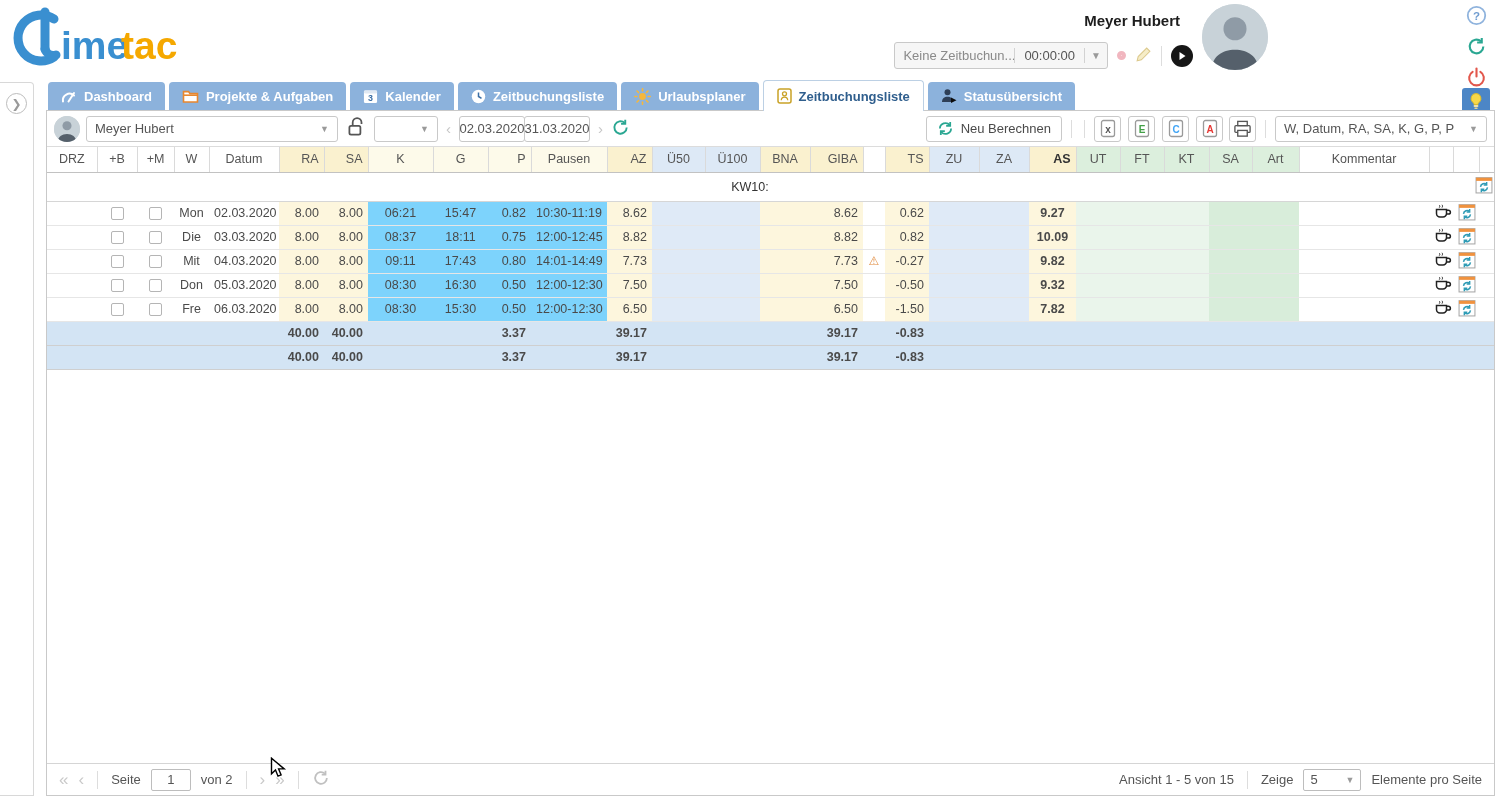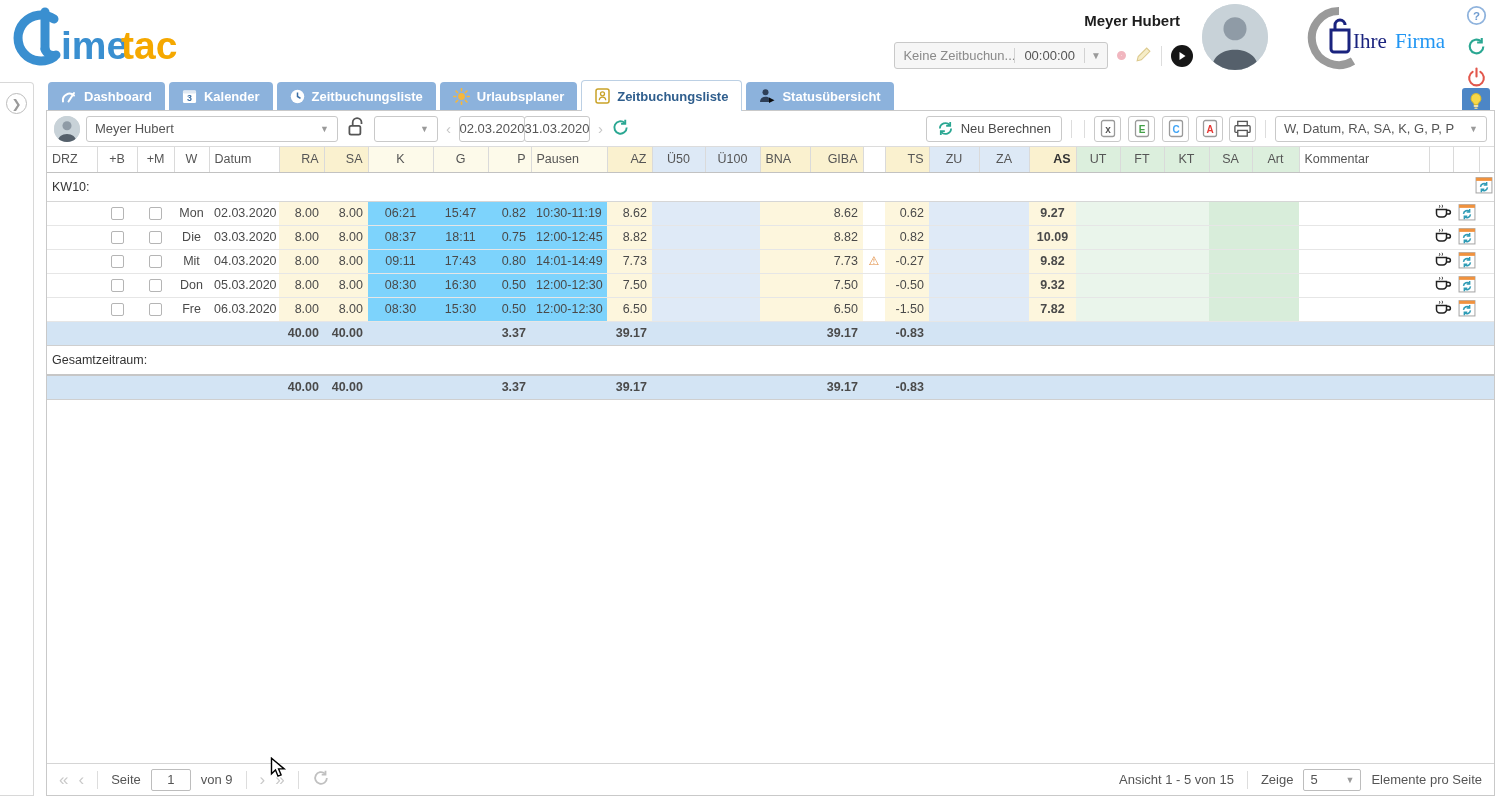--- a/index.html
+++ b/index.html
@@ -59,21 +59,21 @@
   .h-yellow { background:#faf1cf !important; }
   .h-faint  { background:#fdfaea !important; }
   .h-blue   { background:#dde9f6 !important; }
   .h-green  { background:#dcefdd !important; }
   .c-yellow { background:#fdf6dd; }
   .c-faint  { background:#7dd3fc; }
   .c-blue   { background:#dfeaf7; }
   .c-green1 { background:#eaf5eb; }
   .c-green2 { background:#d8edda; }
   tr.summary .c-yellow, tr.summary .c-faint { background:#fbf2d2; }
-  .al { text-align:left; } .ac { text-align:center; } .ar { text-align:right; }
+  .al { text-align:center; } .ac { text-align:center; } .ar { text-align:right; }
   .v-green { color:#2e8b2e; }
   .v-red { color:#e03c31; }
   .v-as { color:#1d7a1d; font-weight:bold;text-align:center; }
   .warn-tri { color:#e08a3c; font-size:12px; }
   .cb { width:13px; height:13px; border:1px solid #b5b5b5; border-radius:2px; background:#fff; display:inline-block; vertical-align:middle; }
   .cell-icon { display:inline-block; vertical-align:middle; }
   
   .pager { height:32px; border-top:1px solid #d5d5d5; display:flex; align-items:center; padding:0 12px; gap:10px; color:#555; background:#fff; }
   .pg-arrow { color:#c9c9c9; font-size:17px; line-height:1; }
   .pg-input { width:40px; height:22px; border:1px solid #bdbdbd; border-radius:2px; text-align:center; color:#555; display:flex; align-items:center; justify-content:center; }
@@ -118,29 +118,20 @@
   </div>
 
   <div class="avatar-lg">
     <svg viewBox="0 0 24 24" width="66" height="66">
         <rect width="24" height="24" fill="#c8d2d8"></rect>
         <circle cx="12" cy="9" r="4.2" fill="#8f9ba6"></circle>
         <path d="M3.5 24c0-4.8 3.8-7.4 8.5-7.4s8.5 2.6 8.5 7.4z" fill="#55606b"></path>
       </svg>
   </div>
 
-  <div class="firma-logo">
-    <svg width="140" height="64" viewBox="0 0 140 64">
-      <path d="M34 5 a27 27 0 1 0 14 50" fill="none" stroke="#9a9a9a" stroke-width="8"></path>
-      <path d="M26 24h18v19a3 3 0 0 1-3 3H29a3 3 0 0 1-3-3z" fill="#fff" stroke="#1a237e" stroke-width="3"></path>
-      <path d="M30 24v-5a5 5 0 0 1 10 0" fill="none" stroke="#1a237e" stroke-width="3"></path>
-      <text x="48" y="42" font-family="Liberation Serif, serif" font-size="21" fill="#1a237e">Ihre</text>
-      <text x="90" y="42" font-family="Liberation Serif, serif" font-size="21" fill="#2196f3">Firma</text>
-    </svg>
-  </div>
 
   <div class="edge-icons">
     <span>
       <svg width="21" height="21" viewBox="0 0 20 20">
           <circle cx="10" cy="10" r="8.3" fill="none" stroke="#8fb3dd" stroke-width="1.7"></circle>
           <text x="10" y="14" text-anchor="middle" font-size="11" font-weight="bold" fill="#6f9cd0" font-family="Liberation Sans, sans-serif">?</text>
         </svg>
     </span>
     <span>
       <svg width="21" height="21" viewBox="0 0 20 20">
@@ -173,20 +164,29 @@
   <div class="content">
     <div class="tabbar" id="tabbar">
         <div class="tab">
           <span style="display: flex;">
             <svg width="16" height="14" viewBox="0 0 16 14">
               <path d="M2 12.5A6.6 6.6 0 0 1 13 6.5" fill="none" stroke="#fff" stroke-width="2" stroke-linecap="round"></path>
               <line x1="7.5" y1="12.5" x2="13" y2="4" stroke="#fff" stroke-width="2" stroke-linecap="round"></line>
             </svg>
           </span>
           <span>Dashboard</span>
+        </div>
+        <div class="tab">
+          <span style="display: flex;">
+            <svg width="17" height="14" viewBox="0 0 16 14">
+              <path d="M1 2.6h5l1.5 2H15v8.4H1z" fill="#fff" stroke="#e8872e" stroke-width="1.6"></path>
+              <path d="M1 6.2h14" stroke="#e8872e" stroke-width="1.6"></path>
+            </svg>
+          </span>
+          <span>Projekte &amp; Aufgaben</span>
         </div>
         <div class="tab">
           <span style="display: flex;">
             <svg width="15" height="15" viewBox="0 0 16 16">
               <rect x="1" y="1.5" width="14" height="13.5" rx="1.5" fill="#fff"></rect>
               <rect x="1" y="1.5" width="14" height="3.4" rx="1.5" fill="#dfe8f2"></rect>
               <text x="8" y="13" font-size="9.5" font-weight="bold" fill="#3a6ea5" text-anchor="middle" font-family="Liberation Sans, sans-serif">3</text>
             </svg>
           </span>
           <span>Kalender</span>
@@ -654,24 +654,20 @@
                 <td class="c-green1 ac"></td>
                 <td class="c-green1 ac"></td>
                 <td class="c-green1 ac"></td>
                 <td class="c-green2 ac"></td>
                 <td class="c-green2 ac"></td>
                 <td class=" al"></td>
                 <td class=" ac"></td>
                 <td class=" ac"></td>
                 <td class=" ac"></td>
               </tr>
-              <tr class="group-row tall">
-                <td colspan="28" class="al">Gesamtzeitraum:</td>
-                <td colspan="2" class="ar" style="padding: 0px 1px;"></td>
-              </tr>
               <tr class="summary">
                 <td class=" al"></td>
                 <td class=" ac"></td>
                 <td class=" ac"></td>
                 <td class=" ac"></td>
                 <td class=" al"></td>
                 <td class="c-yellow ar v-green">40.00</td>
                 <td class="c-yellow ar v-green">40.00</td>
                 <td class="c-faint ac"></td>
                 <td class="c-faint ac"></td>
@@ -700,21 +696,21 @@
             </tbody>
           </table>
       </div>
 
       <div class="pager">
         <span class="pg-arrow">«</span>
         <span class="pg-arrow">‹</span>
         <span class="vsep"></span>
         <span>Seite</span>
         <span class="pg-input">1</span>
-        <span>von 9</span>
+        <span>von 2</span>
         <span class="vsep"></span>
         <span class="pg-arrow">›</span>
         <span class="pg-arrow">»</span>
         <span class="vsep"></span>
         <span>
           <svg width="18" height="18" viewBox="0 0 20 20">
               <path d="M16.5 10a6.5 6.5 0 1 1-2.2-4.9" fill="none" stroke="#c0c0c0" stroke-width="2"></path>
               <path d="M15 2v4.2h-4.2" fill="none" stroke="#c0c0c0" stroke-width="2"></path>
             </svg>
         </span>

